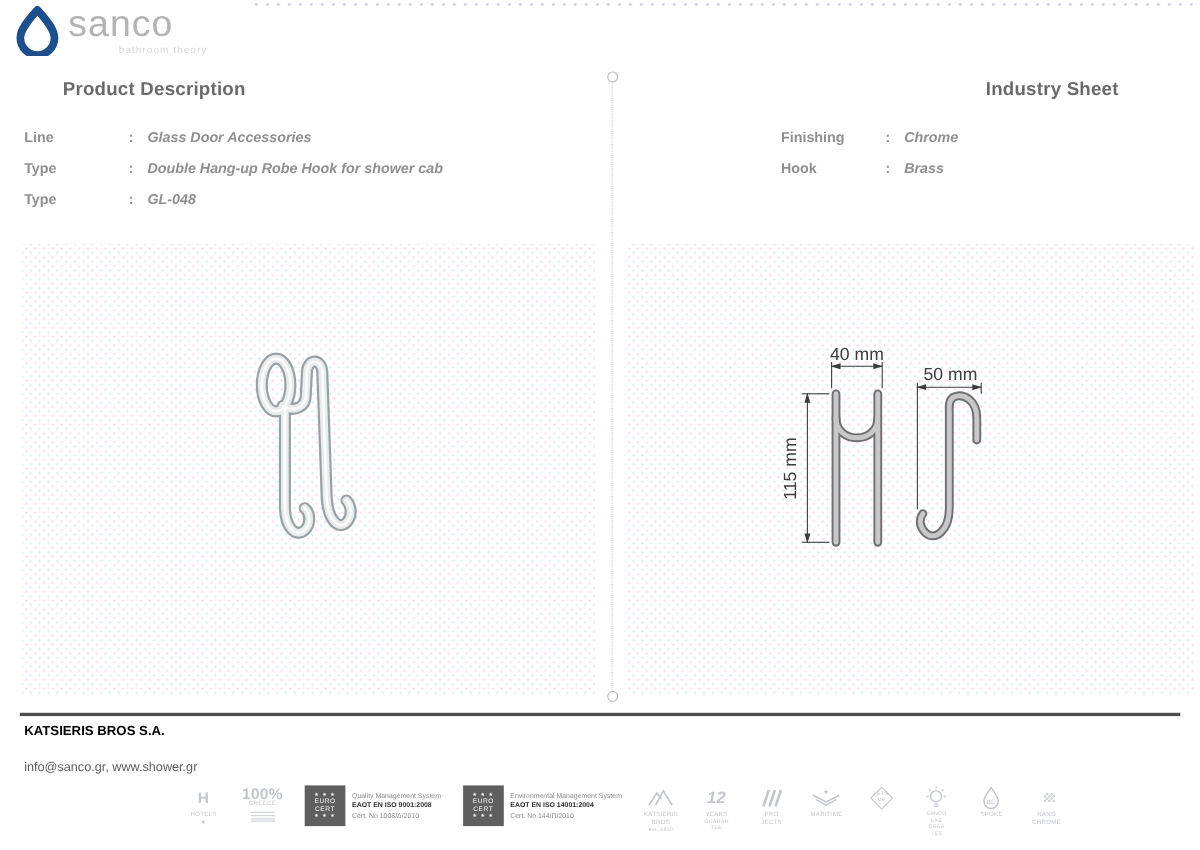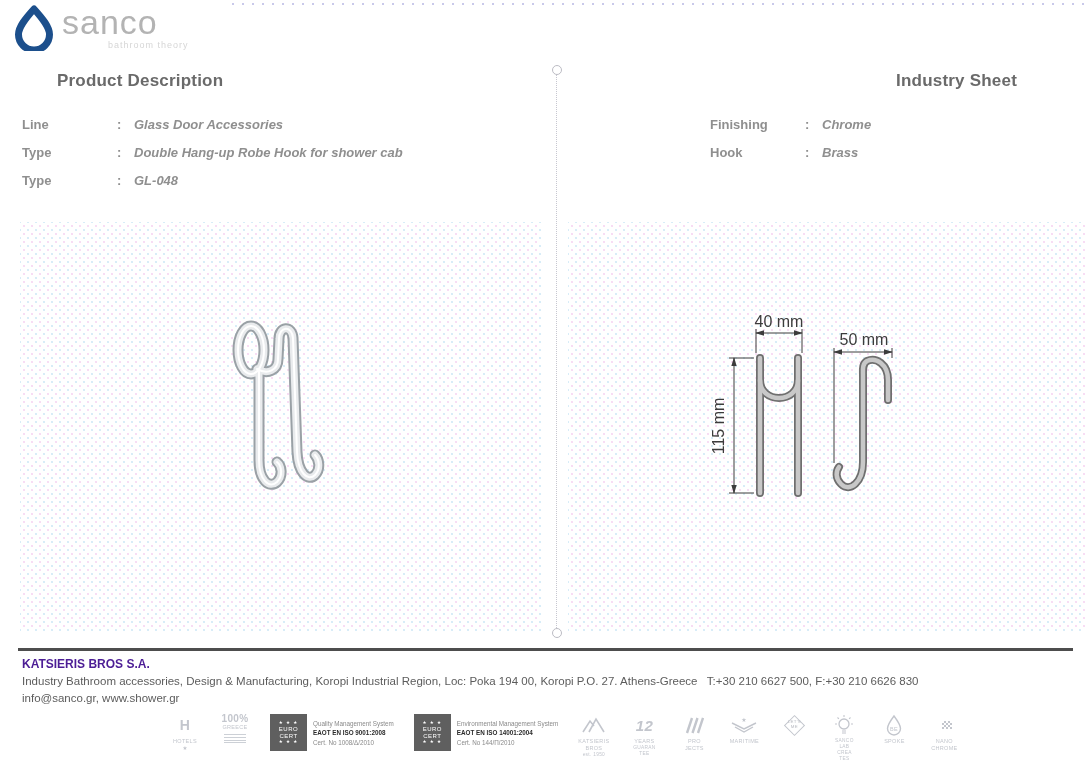--- a/index.html
+++ b/index.html
@@ -46,21 +46,21 @@
   .divider-dot{position:absolute;left:551.5px;width:8px;height:8px;border:1px solid #bcbcc4;
     border-radius:50%;background:#fff;}
   .dot-top{top:65px;}
   .dot-bottom{top:628px;}
 
   .photo-svg{position:absolute;left:160px;top:60px;}
   .drawing-svg{position:absolute;left:142px;top:78px;}
 
   
   .footer-rule{position:absolute;top:648px;left:18px;width:1055px;height:3px;background:#4d4d4d;}
-  .company-name{position:absolute;top:657px;left:22px;font-size:12px;font-weight:bold;color:#4c1d95;}
+  .company-name{position:absolute;top:657px;left:22px;font-size:12px;font-weight:bold;color:#000000;}
   .company-address{position:absolute;top:675px;left:22px;font-size:11.5px;color:#5c5c5c;white-space:pre;}
   .company-contact{position:absolute;top:692px;left:22px;font-size:11.5px;color:#5c5c5c;}
 
   
   .cert-row{position:absolute;top:714px;left:170px;display:flex;align-items:flex-start;gap:20px;color:#c3c6cd;}
   .cert-item{display:flex;flex-direction:column;align-items:center;font-size:5.5px;line-height:1.25;
     letter-spacing:.3px;text-align:center;min-width:30px;}
   .cert-icon{height:22px;display:flex;align-items:center;justify-content:center;margin-bottom:2px;}
   .cert-big{font-size:13px;font-weight:bold;line-height:1;}
   .cert-tiny{font-size:4.8px;}
@@ -199,33 +199,32 @@
       <g font-size="16" fill="#3c3c3c">
         <text x="69" y="27" text-anchor="middle">40 mm</text>
         <text x="14" y="126" text-anchor="middle" transform="rotate(-90 14 126)">115 mm</text>
         <text x="154" y="45" text-anchor="middle">50 mm</text>
       </g>
     </svg>
   </div>
 
   <div class="footer-rule"></div>
   <div class="company-name">KATSIERIS BROS S.A.</div>
-  <div class="company-address">Industry Bathroom accessories, Design &amp; Manufacturing, Koropi Industrial Region, Loc: Poka 194 00, Koropi P.O. 27. Athens-Greece   T:+30 210 6627 500, F:+30 210 6626 830</div>
   <div class="company-contact">info@sanco.gr, www.shower.gr</div>
 
   <div class="cert-row">
 
     <div class="cert-item">
       <div class="cert-icon hotels-h">H</div>
       <div>HOTELS</div>
       <div>★</div>
     </div>
 
     <div class="cert-item">
-      <div class="cert-big" style="font-size:10px;">100%</div>
+      <div class="cert-big" style="font-size:14px;">100%</div>
       <div>GREECE</div>
       <div class="greece-lines">
           <div></div>
           <div></div>
           <div></div>
           <div></div>
         </div>
     </div>
 
     <div class="cert-badge-group">

